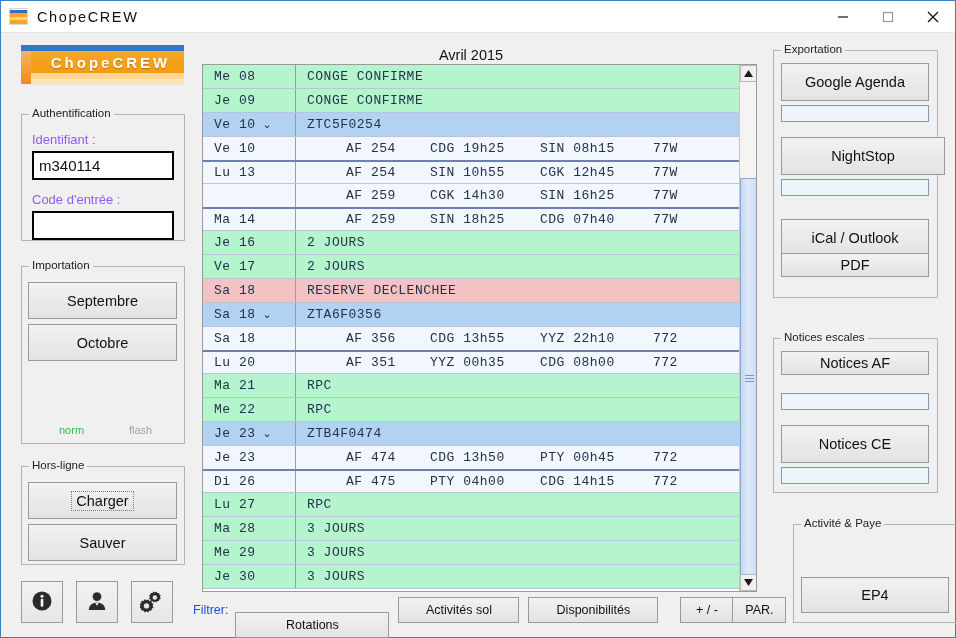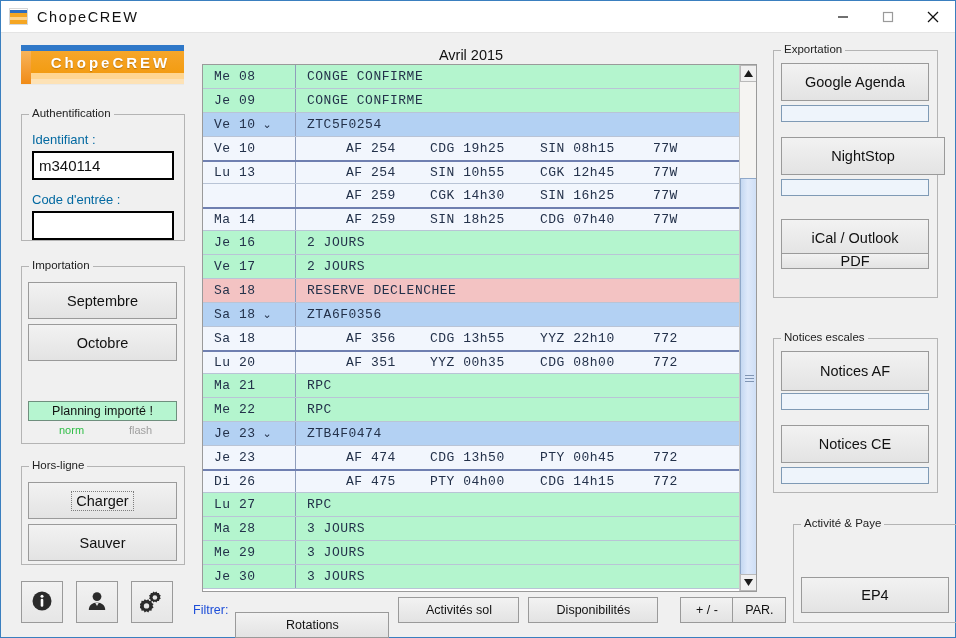--- a/index.html
+++ b/index.html
@@ -84,21 +84,21 @@
   #logo .lefttab{ position:absolute; left:0; top:6px; width:10px; height:34px;
                   background:linear-gradient(#f8b45b,#f08a15); }
   #logo .ltext  {
     position:absolute; left:16px; top:5px; width:147px; height:24px;
     display:flex; align-items:center; justify-content:center;
     color:#ffffff; font-size:15px; font-weight:bold; letter-spacing:3px;
     text-shadow:0 1px 1px rgba(140,80,0,.55);
   }
 
   #gb-auth { left:20px; top:106px; width:164px; height:134px; }
-  .field-label { position:absolute; font-size:13px; color:#0369a1; }
+  .field-label { position:absolute; font-size:13px; color:#8b5cf6; }
   .tinput {
     position:absolute; background:#ffffff; border:2px solid #000000;
     display:flex; align-items:center; padding-left:5px;
     font-size:15px; color:#111;
   }
 
   #gb-import { left:20px; top:258px; width:164px; height:185px; }
   #gb-offline { left:20px; top:458px; width:164px; height:106px; }
 
   #status-bar {
@@ -234,21 +234,20 @@
     <div class="tinput" style="left:11px; top:44px; width:142px; height:29px;">m340114</div>
     <div class="field-label" style="left:11px; top:85px;">Code d'entrée :</div>
     <div class="tinput" style="left:11px; top:104px; width:142px; height:29px;" placeholder=""></div>
   </div>
 
   <div class="groupbox" id="gb-import">
     <div class="gb-frame"></div>
     <div class="gb-title">Importation</div>
     <div class="btn" style="position:absolute; left:7px; top:23px; width:149px; height:37px; font-size:14.5px;">Septembre</div>
     <div class="btn" style="position:absolute; left:7px; top:65px; width:149px; height:37px; font-size:14.5px;">Octobre</div>
-    <div id="status-bar" style="left:7px; top:142px; width:149px; height:20px;">Planning importé !</div>
     <div class="mini-label" style="left:38px; top:165px; color:#2fbe46;">norm</div>
     <div class="mini-label" style="left:108px; top:165px; color:#a0a0a0;">flash</div>
   </div>
 
   <div class="groupbox" id="gb-offline">
     <div class="gb-frame"></div>
     <div class="gb-title">Hors-ligne</div>
     <div class="btn focused" style="position:absolute; left:7px; top:23px; width:149px; height:37px; font-size:14.5px;">
       <span class="focusring">Charger</span>
     </div>
@@ -542,27 +541,27 @@
   </div>
 
   <div class="groupbox" id="gb-export">
     <div class="gb-frame"></div>
     <div class="gb-title">Exportation</div>
     <div class="btn" style="position:absolute; left:8px; top:20px; width:148px; height:38px; font-size:14.5px;">Google Agenda</div>
     <div class="progress" style="left:8px; top:62px; width:148px;"></div>
     <div class="btn" style="position:absolute; left:8px; top:94px; width:164px; height:38px; font-size:14.5px;">NightStop</div>
     <div class="progress" style="left:8px; top:136px; width:148px;"></div>
     <div class="btn" style="position:absolute; left:8px; top:168px; width:148px; height:38px; font-size:14.5px;margin-top:8px;">iCal / Outlook</div>
-    <div class="btn" style="position:absolute; left:8px; top:210px; width:148px; height:16px; font-size:14.5px;text-align:center;">PDF</div>
+    <div class="btn" style="position:absolute; left:8px; top:210px; width:148px; height:24px; font-size:14.5px;text-align:center;">PDF</div>
   </div>
 
   <div class="groupbox" id="gb-notices">
     <div class="gb-frame"></div>
     <div class="gb-title">Notices escales</div>
-    <div class="btn" style="position:absolute; left:8px; top:20px; width:148px; height:40px; font-size:14.5px;">Notices AF</div>
+    <div class="btn" style="position:absolute; left:8px; top:20px; width:148px; height:24px; font-size:14.5px;">Notices AF</div>
     <div class="progress" style="left:8px; top:62px; width:148px;"></div>
     <div class="btn" style="position:absolute; left:8px; top:94px; width:148px; height:38px; font-size:14.5px;">Notices CE</div>
     <div class="progress" style="left:8px; top:136px; width:148px;"></div>
   </div>
 
   <div class="groupbox" id="gb-pay">
     <div class="gb-frame"></div>
     <div class="gb-title">Activité &amp; Paye</div>
     <div class="btn" style="position:absolute; left:8px; top:60px; width:148px; height:36px; font-size:14.5px;">EP4</div>
   </div>

